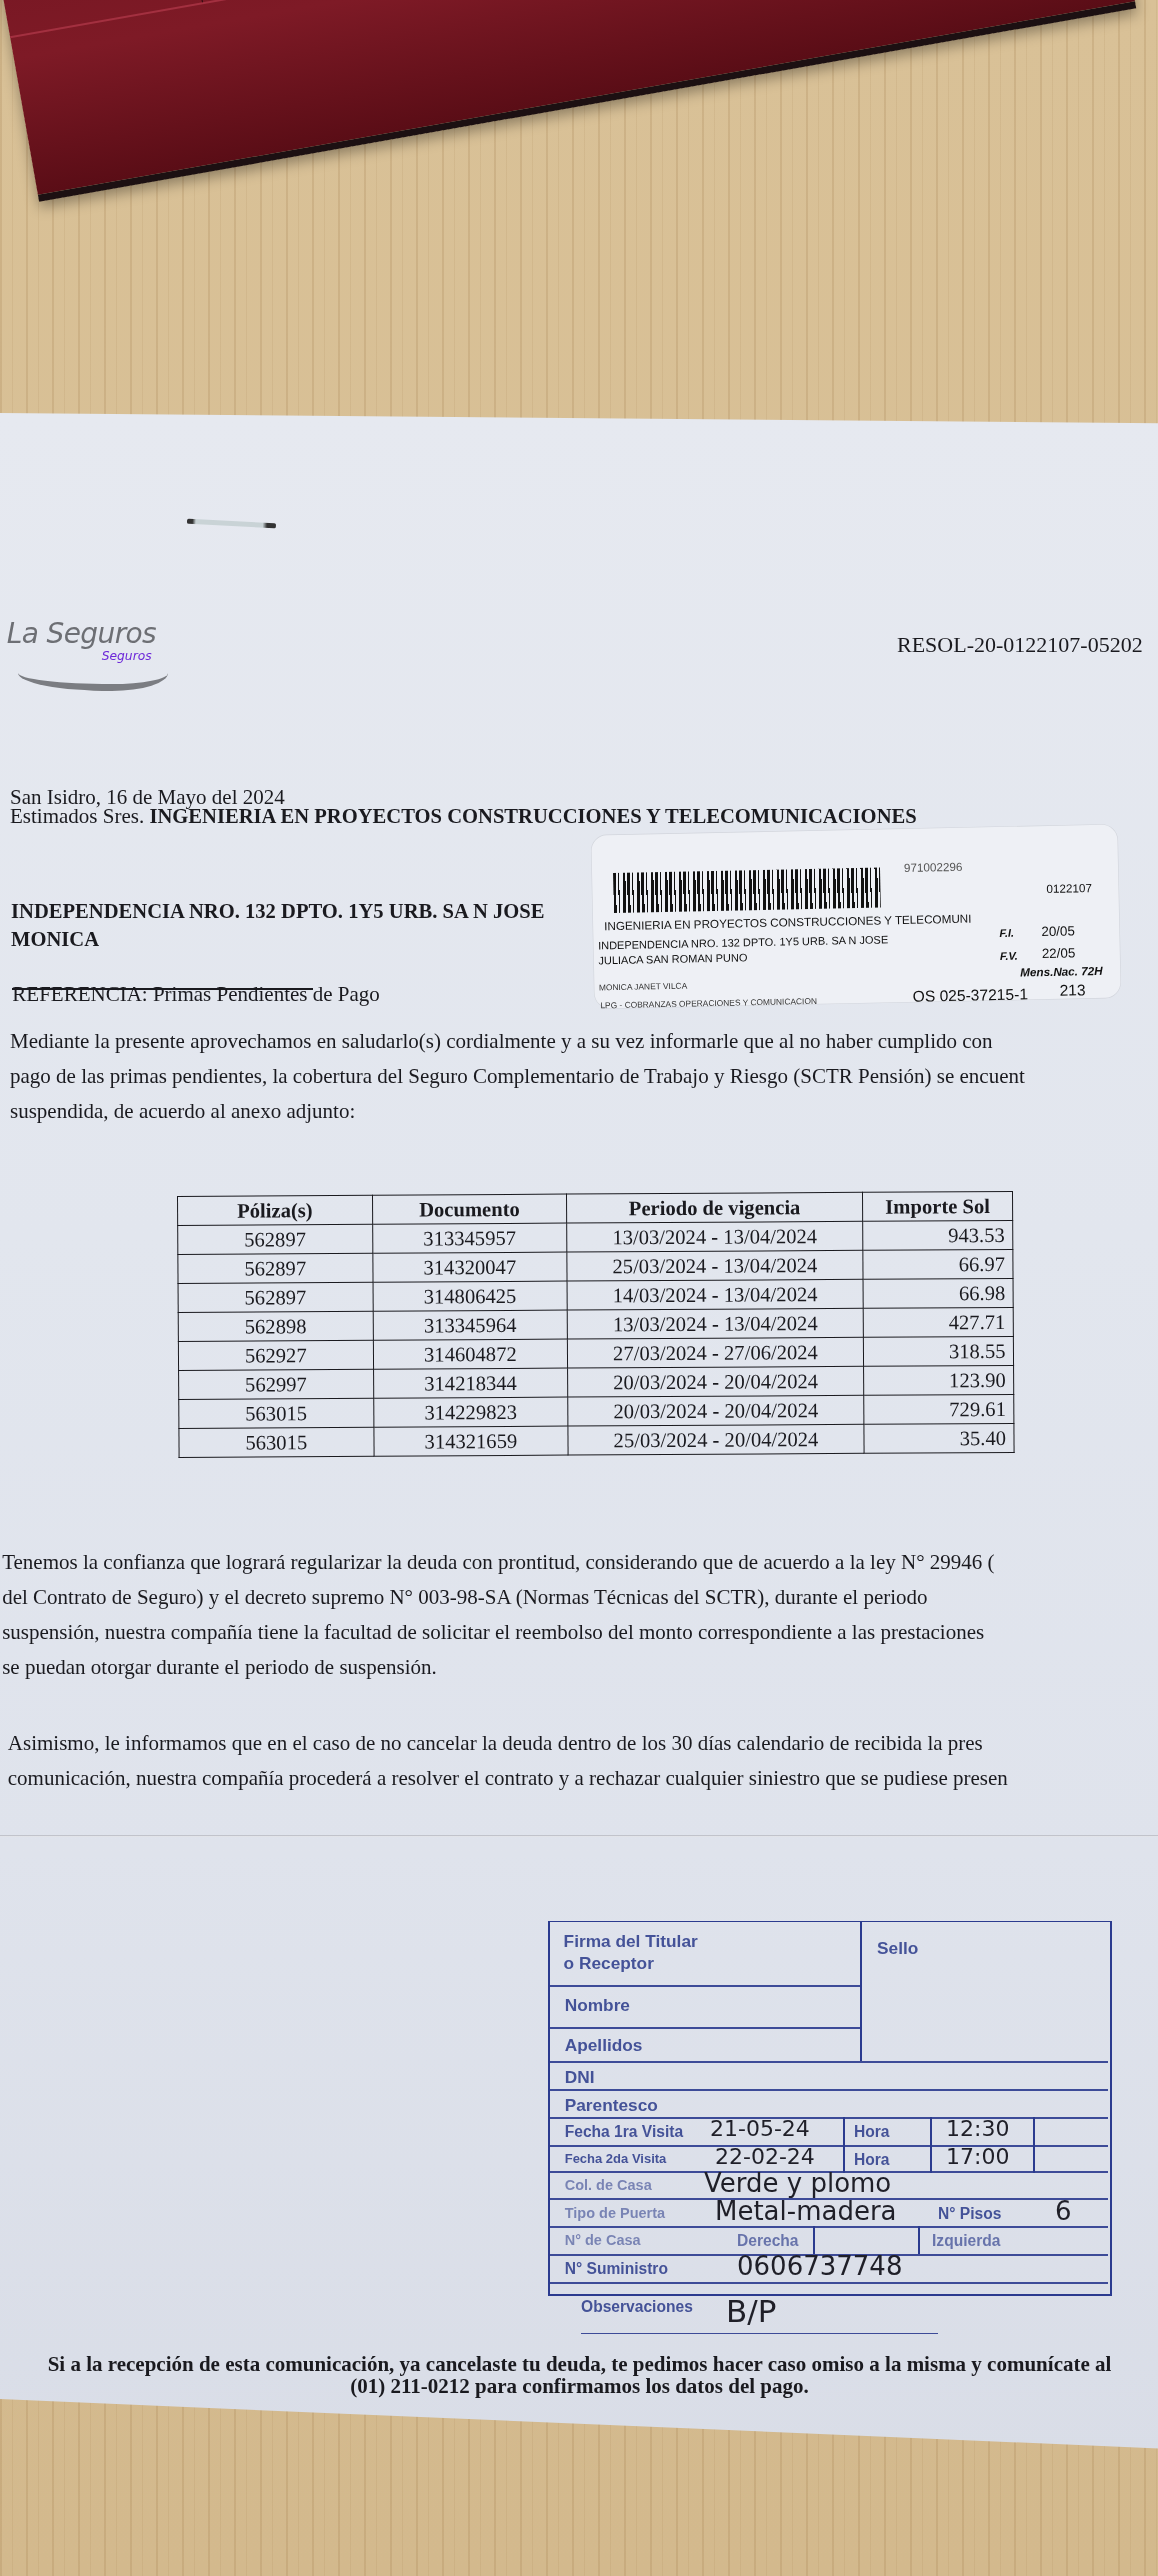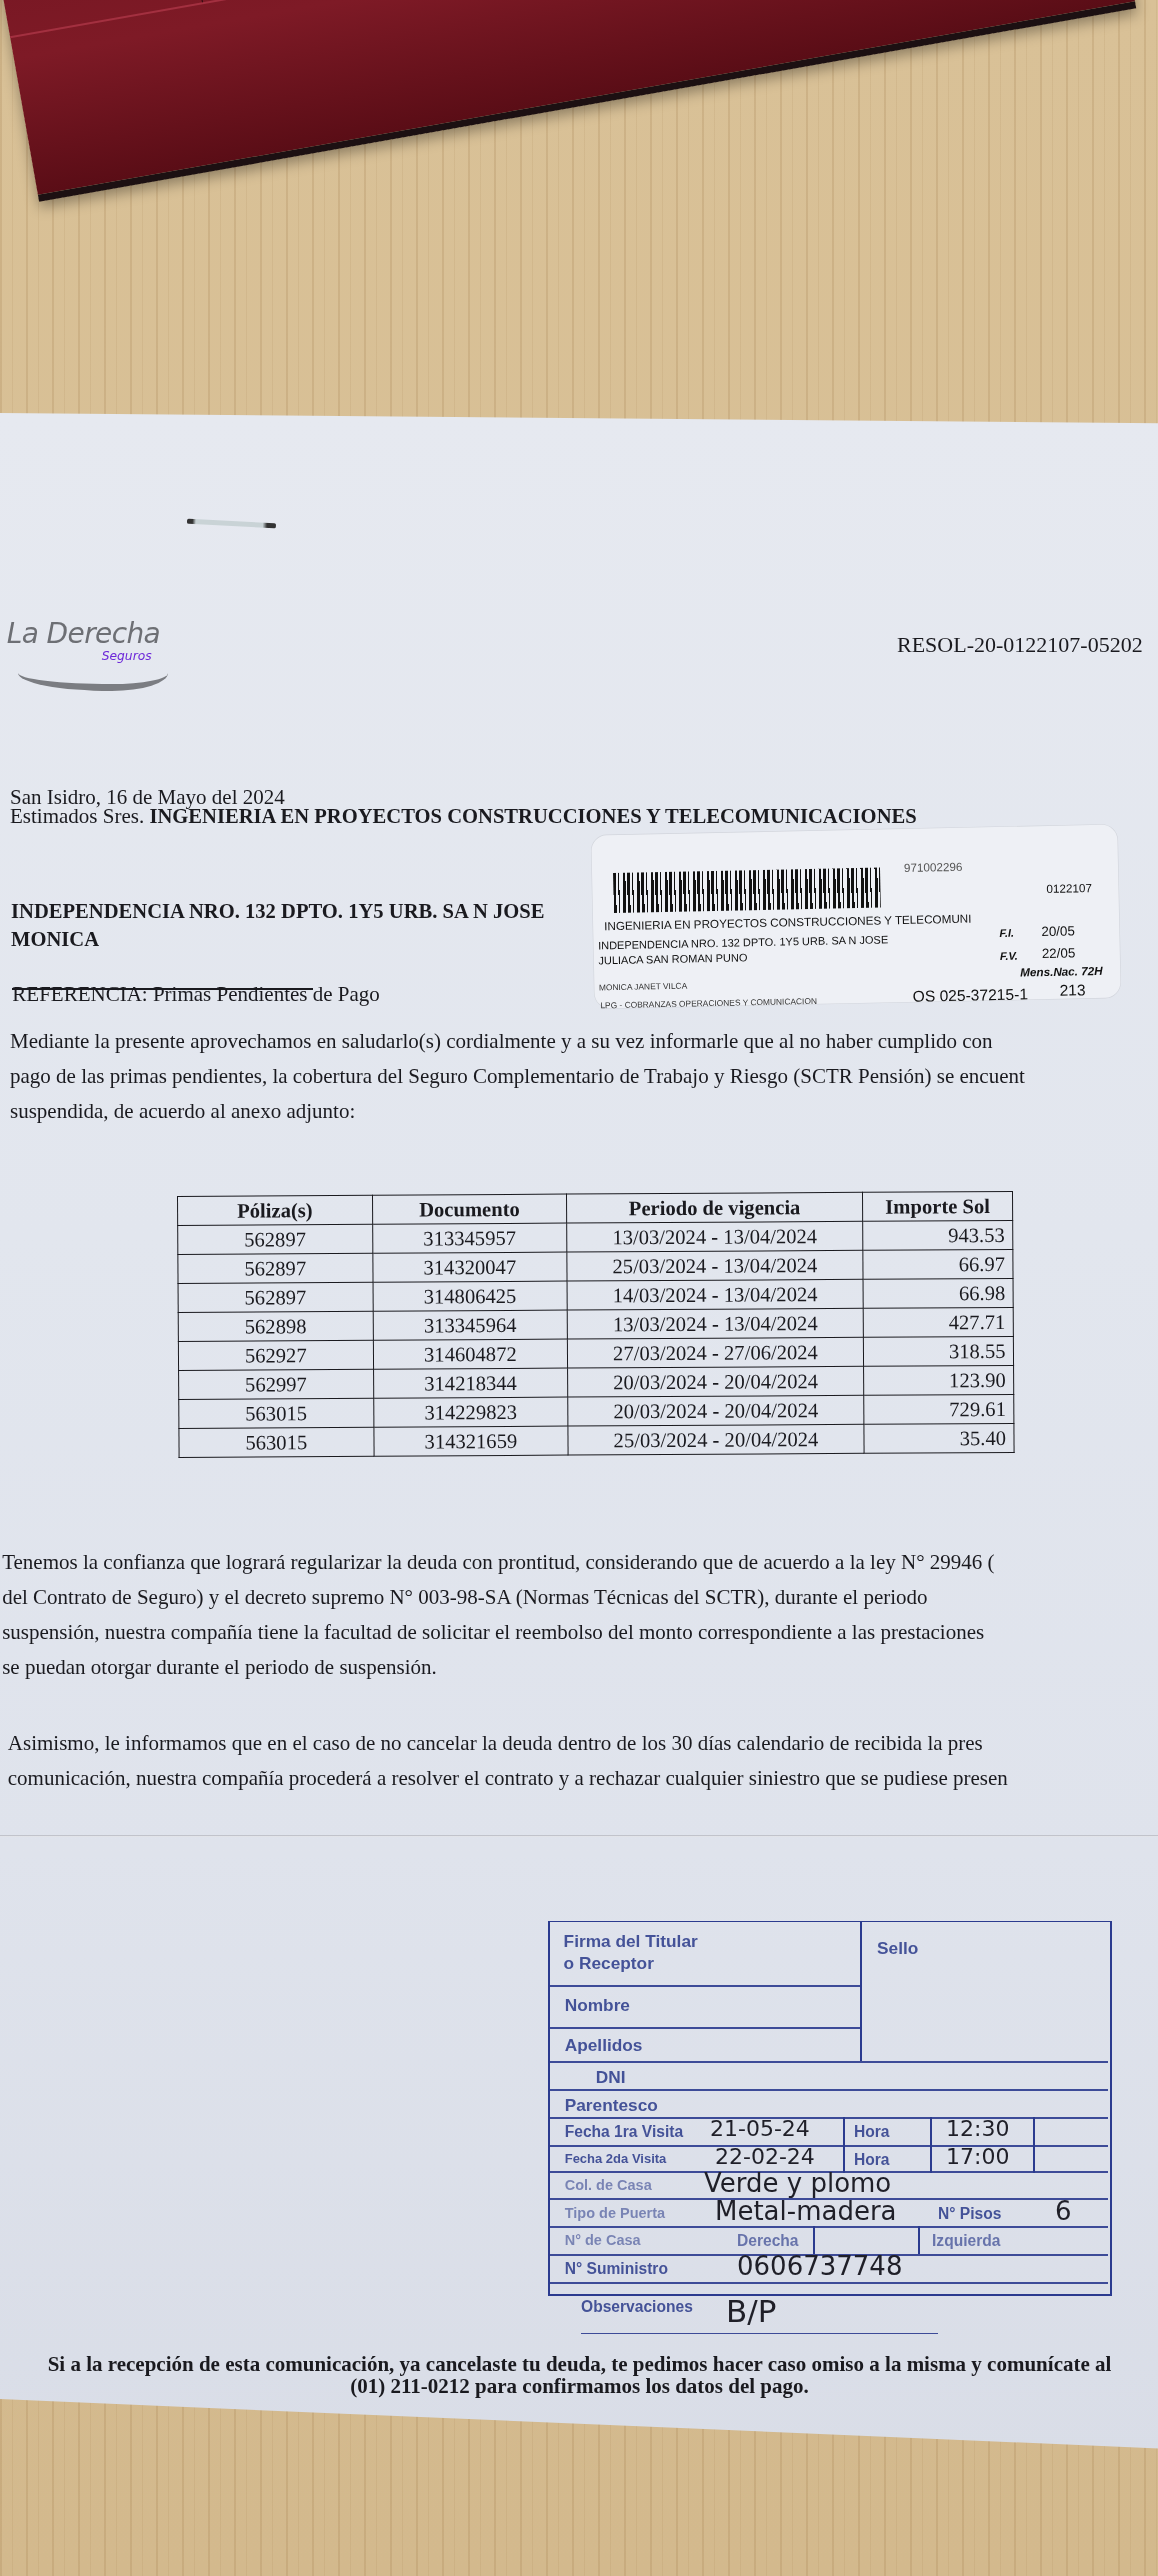--- a/index.html
+++ b/index.html
@@ -121,21 +121,21 @@
 <div class="folder">
   <div class="seam1"></div>
   <div class="seam2"></div>
 </div>
 
 <div class="paper"></div>
 <div class="fold"></div>
 <div class="staple"></div>
 
 <div class="logo">
-  <div class="brand">La Derecha</div>
+  <div class="brand">La Seguros</div>
   <div class="sub">Seguros</div>
   <div class="swoosh"></div>
 </div>
 <div class="resol">RESOL-20-0122107-05202</div>
 
 <div class="txt date">San Isidro, 16 de Mayo del 2024</div>
 <div class="txt greeting">
   <span>Estimados Sres.</span>
   <span class="bold">INGENIERIA EN PROYECTOS CONSTRUCCIONES Y TELECOMUNICACIONES</span>
 </div>
@@ -262,21 +262,21 @@
   <div class="vl" style="left:382px;top:196px;height:56px;"></div>
   <div class="vl" style="left:485px;top:196px;height:56px;"></div>
   <div class="vl" style="left:265px;top:305px;height:28px;"></div>
   <div class="vl" style="left:370px;top:305px;height:28px;"></div>
 
   <div class="fl" style="left:15.6px;top:10px;">Firma del Titular</div>
   <div class="fl" style="left:15.6px;top:32px;">o Receptor</div>
   <div class="fl" style="left:329px;top:16.7px;">Sello</div>
   <div class="fl" style="left:16.7px;top:74px;">Nombre</div>
   <div class="fl" style="left:16.7px;top:114px;">Apellidos</div>
-  <div class="fl" style="left:16.7px;top:146px;margin-left:31px;">DNI</div>
+  <div class="fl" style="left:16.7px;top:146px;">DNI</div>
   <div class="fl" style="left:16.7px;top:174px;">Parentesco</div>
   <div class="fl" style="left:16.7px;top:202px;font-size:15.6px;">Fecha 1ra Visita</div>
   <div class="fl" style="left:16.7px;top:230px;font-size:13px;">Fecha 2da Visita</div>
   <div class="fl" style="left:306px;top:202px;font-size:15.6px;">Hora</div>
   <div class="fl" style="left:306px;top:230px;font-size:15.6px;">Hora</div>
   <div class="fl" style="left:16.7px;top:256px;font-size:14.5px;opacity:0.55;">Col. de Casa</div>
   <div class="fl" style="left:16.7px;top:284px;font-size:14.5px;opacity:0.55;">Tipo de Puerta</div>
   <div class="fl" style="left:390px;top:284px;font-size:15.6px;">N° Pisos</div>
   <div class="fl" style="left:16.7px;top:311px;font-size:14.5px;opacity:0.55;">N° de Casa</div>
   <div class="fl" style="left:189px;top:311px;font-size:15.6px;opacity:0.65;">Derecha</div>

